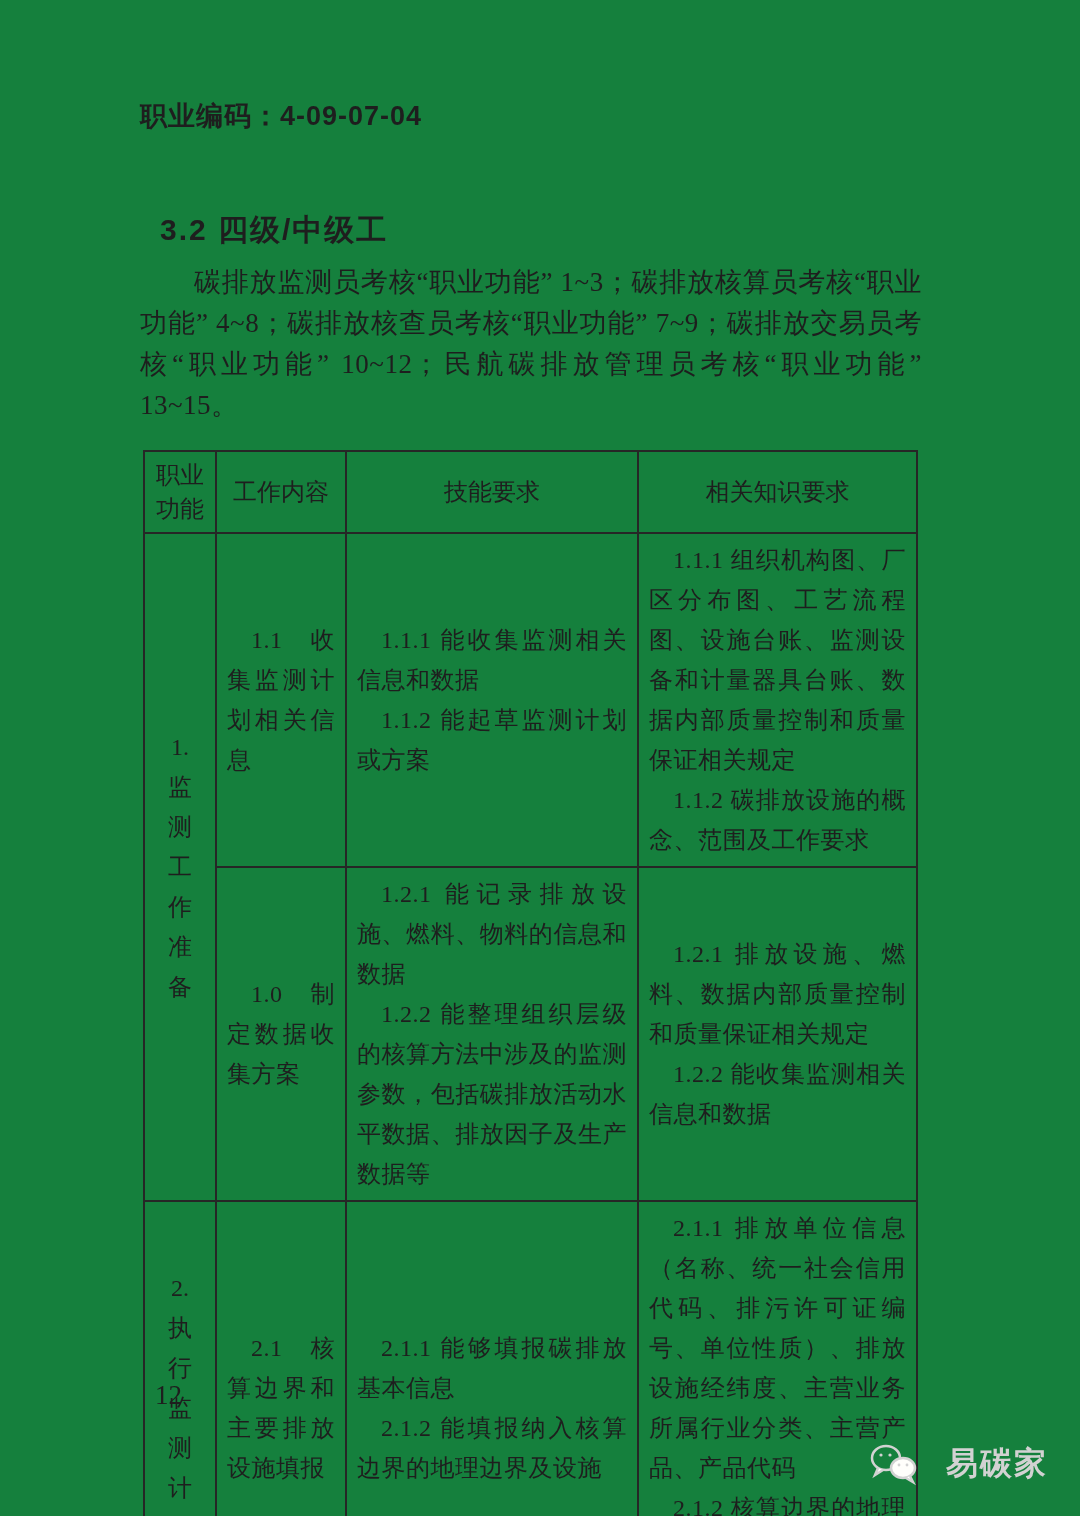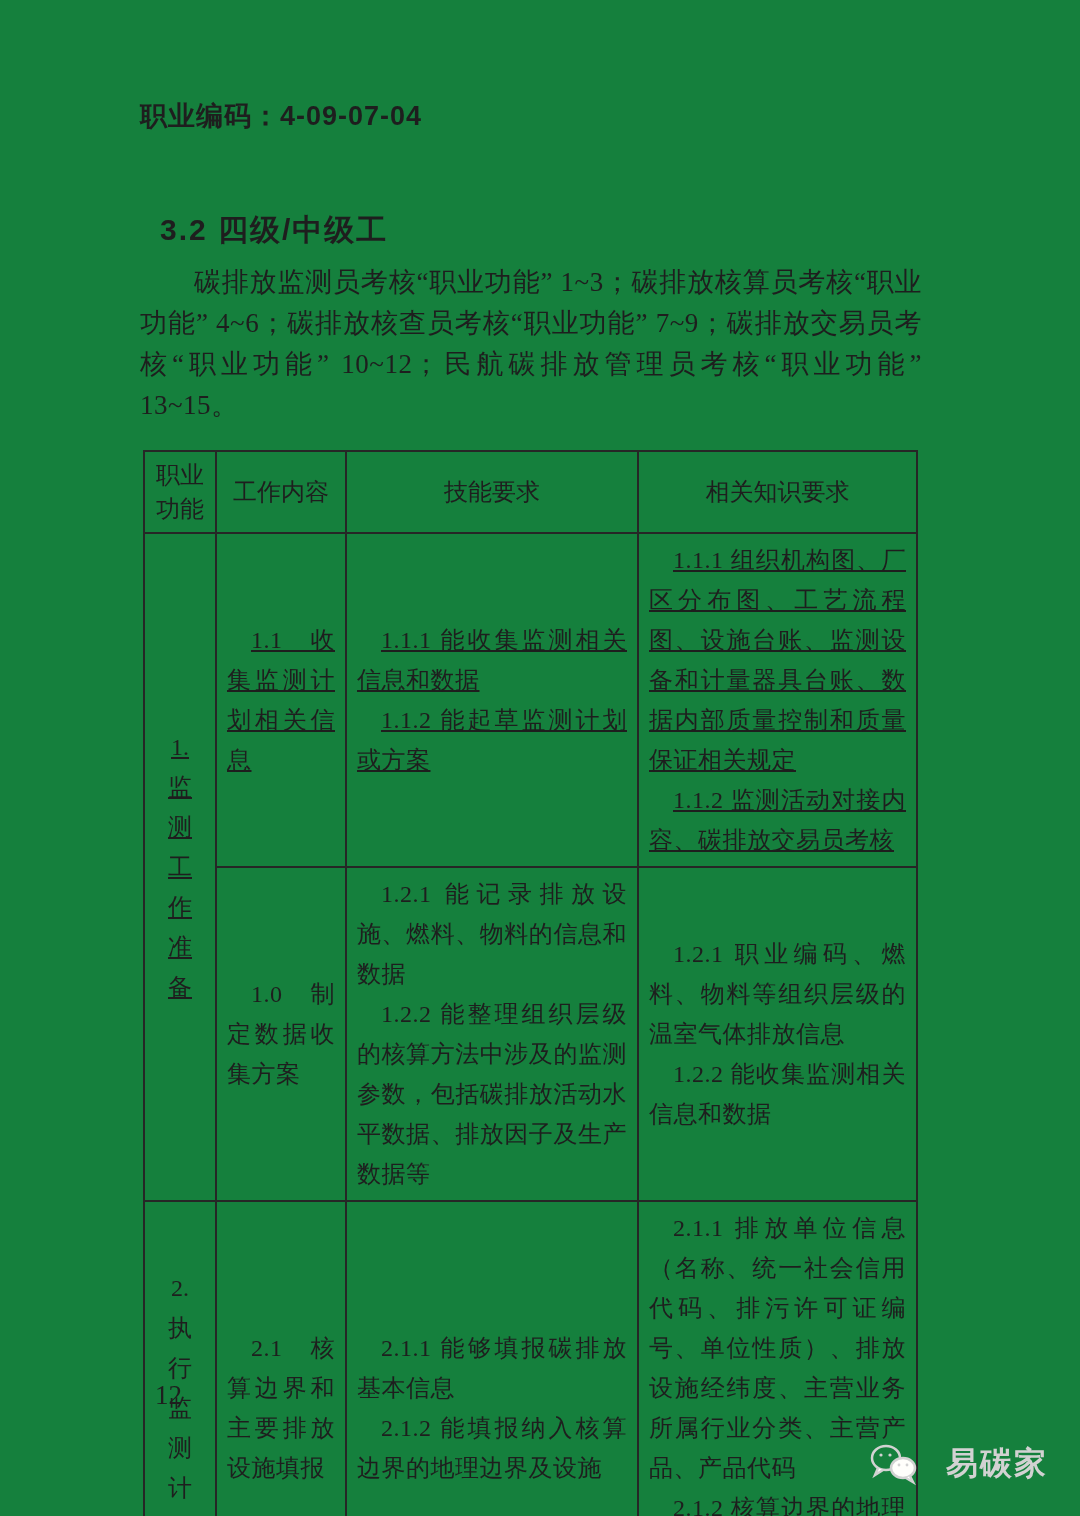--- a/index.html
+++ b/index.html
@@ -61,21 +61,21 @@
   td.col-func{width:72px; text-align:center; padding:4px 2px;margin-top:19px;}
   td.col-work{width:130px;}
   td.col-skill{width:292px;}
   td.col-know{width:279px;}
   tr.hdr td{
     text-align:center;
     height:82px;
     padding:4px 6px;
     line-height:34px;
   }
-  tr.r1 td{height:245px;text-decoration:underline;}
+  tr.r1 td{height:245px;}
   tr.r2 td{height:243px;}
   tr.r3 td{height:333px;}
   .cell-paras p{
     margin:0;
     text-indent:1em;
     text-align:justify;
     letter-spacing:0.5px;
   }
   .work-cell{
     text-align:left;
@@ -115,21 +115,21 @@
 </style>
 </head>
 <body>
 
 <div class="page">
 
   <div class="code-line">职业编码：4-09-07-04</div>
 
   <div class="section-heading">3.2  四级/中级工</div>
 
-  <div class="intro">碳排放监测员考核“职业功能” 1~3；碳排放核算员考核“职业功能” 4~6；碳排放核查员考核“职业功能” 7~9；碳排放交易员考核“职业功能” 10~12；民航碳排放管理员考核“职业功能” 13~15。</div>
+  <div class="intro">碳排放监测员考核“职业功能” 1~3；碳排放核算员考核“职业功能” 4~8；碳排放核查员考核“职业功能” 7~9；碳排放交易员考核“职业功能” 10~12；民航碳排放管理员考核“职业功能” 13~15。</div>
 
   <table class="spec">
     <tbody>
         <tr class="hdr">
       <td class="col-func">职业功能</td>
       <td class="col-work">工作内容</td>
       <td class="col-skill">技能要求</td>
       <td class="col-know">相关知识要求</td>
     </tr>
 
@@ -147,34 +147,34 @@
       </td>
       <td class="col-work work-cell">
         <p>1.1 收集监测计划相关信息</p>
       </td>
       <td class="col-skill cell-paras">
         <p>1.1.1 能收集监测相关信息和数据</p>
         <p>1.1.2 能起草监测计划或方案</p>
       </td>
       <td class="col-know cell-paras">
         <p>1.1.1 组织机构图、厂区分布图、工艺流程图、设施台账、监测设备和计量器具台账、数据内部质量控制和质量保证相关规定</p>
-        <p>1.1.2 监测活动对接内容、碳排放交易员考核</p>
+        <p>1.1.2 碳排放设施的概念、范围及工作要求</p>
       </td>
     </tr>
 
     <tr class="r2">
       <td class="col-work work-cell">
         <p>1.0 制定数据收集方案</p>
       </td>
       <td class="col-skill cell-paras">
         <p>1.2.1 能记录排放设施、燃料、物料的信息和数据</p>
         <p>1.2.2 能整理组织层级的核算方法中涉及的监测参数，包括碳排放活动水平数据、排放因子及生产数据等</p>
       </td>
       <td class="col-know cell-paras">
-        <p>1.2.1 职业编码、燃料、物料等组织层级的温室气体排放信息</p>
+        <p>1.2.1 排放设施、燃料、数据内部质量控制和质量保证相关规定</p>
         <p>1.2.2 能收集监测相关信息和数据</p>
       </td>
     </tr>
 
     <tr class="r3">
       <td class="col-func">
         <div class="vert-label">
           <span>2.</span>
           <span>执</span>
           <span>行</span>

